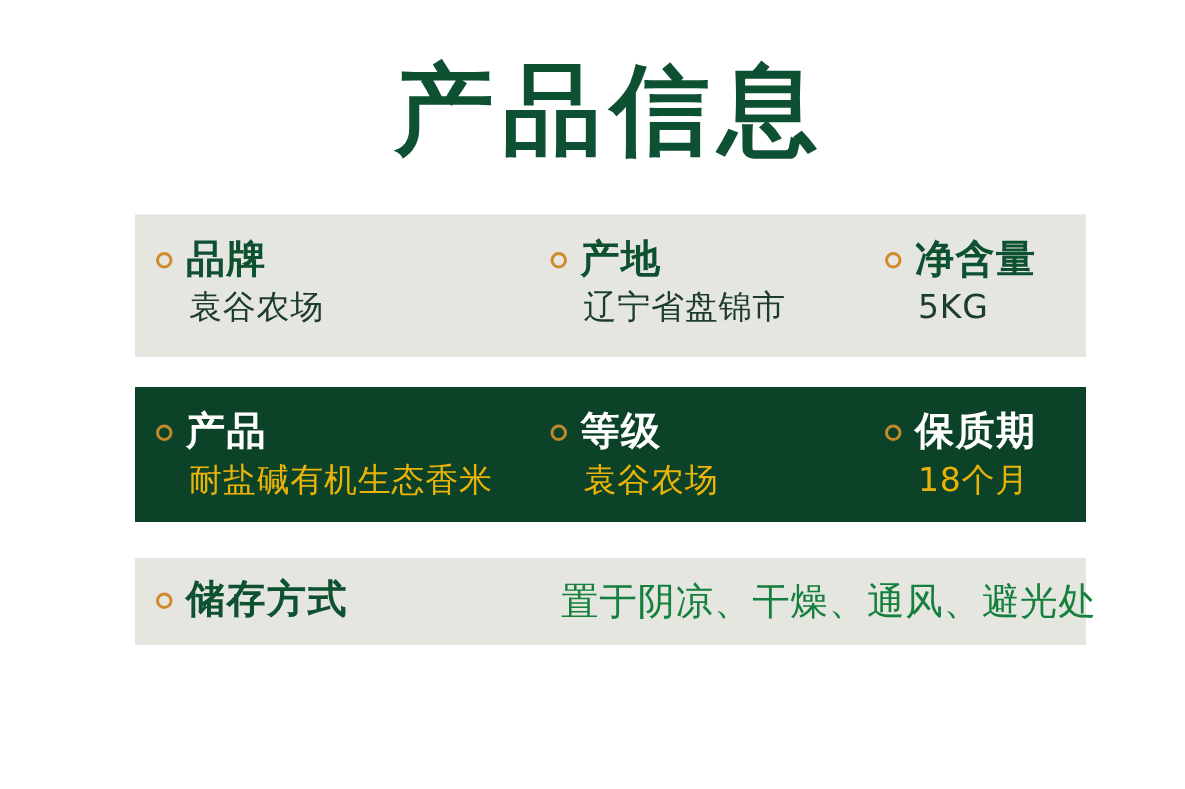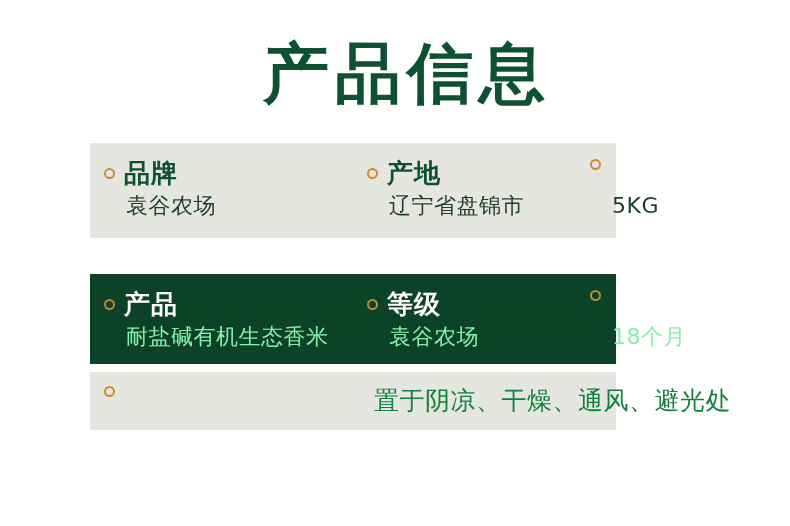--- a/index.html
+++ b/index.html
@@ -36,28 +36,28 @@
     font-weight: 700;
     letter-spacing: 6px;
     color: #0e5032;
     white-space: nowrap;
   }
 
   
   .info-row {
     position: absolute;
     left: 78px;
-    width: 526px;
+    width: 634px;
     box-sizing: border-box;
   }
   .row-light { background: #e6e6e0; }
   .row-dark  { background: #0b4228; }
 
   #row-1 { top: 143px; height: 95px; }
-  #row-2 { top: 258px; height: 90px; margin-top: 16px; }
+  #row-2 { top: 258px; height: 90px; }
   #row-3 { top: 372px; height: 58px; }
 
   
   .cell {
     position: absolute;
     top: 0;
     height: 100%;
   }
   .cell-c1 { left: 14px;  }
   .cell-c2 { left: 277px; }
@@ -97,21 +97,21 @@
     line-height: 26px;
     font-weight: 400;
     letter-spacing: 0.5px;
     white-space: nowrap;
   }
 
   
   .row-light .label-text { color: #0e5032; }
   .row-light .value-text { color: #1d3d2c; }
   .row-dark  .label-text { color: #ffffff; }
-  .row-dark  .value-text { color: #86efac; }
+  .row-dark  .value-text { color: #eab308; }
   .row-dark  .marker     { border-color: #c08a2b; }
 
   
   #row-3 .label-line { top: 14px; }
   #row-3 .value-wide {
     position: absolute;
     top: 14px;
     left: 284px;
     font-size: 25px;
     line-height: 30px;
@@ -142,20 +142,21 @@
       <div class="label-line">
         <span class="marker"></span>
         <span class="label-text">产地</span>
       </div>
       <div class="value-text">辽宁省盘锦市</div>
     </div>
 
     <div class="cell cell-c3">
       <div class="label-line">
         <span class="marker"></span>
+        <span class="label-text">净含量</span>
       </div>
       <div class="value-text">5KG</div>
     </div>
   </div>
 
   <div id="row-2" class="info-row row-dark">
 
     <div class="cell cell-c1">
       <div class="label-line">
         <span class="marker"></span>
@@ -168,29 +169,31 @@
       <div class="label-line">
         <span class="marker"></span>
         <span class="label-text">等级</span>
       </div>
       <div class="value-text">袁谷农场</div>
     </div>
 
     <div class="cell cell-c3">
       <div class="label-line">
         <span class="marker"></span>
+        <span class="label-text">保质期</span>
       </div>
       <div class="value-text">18个月</div>
     </div>
   </div>
 
   <div id="row-3" class="info-row row-light">
 
     <div class="cell cell-c1">
       <div class="label-line">
         <span class="marker"></span>
+        <span class="label-text">储存方式</span>
       </div>
     </div>
 
     <div class="value-wide">置于阴凉、干燥、通风、避光处</div>
   </div>
 
 </div>
 
 </body></html>

